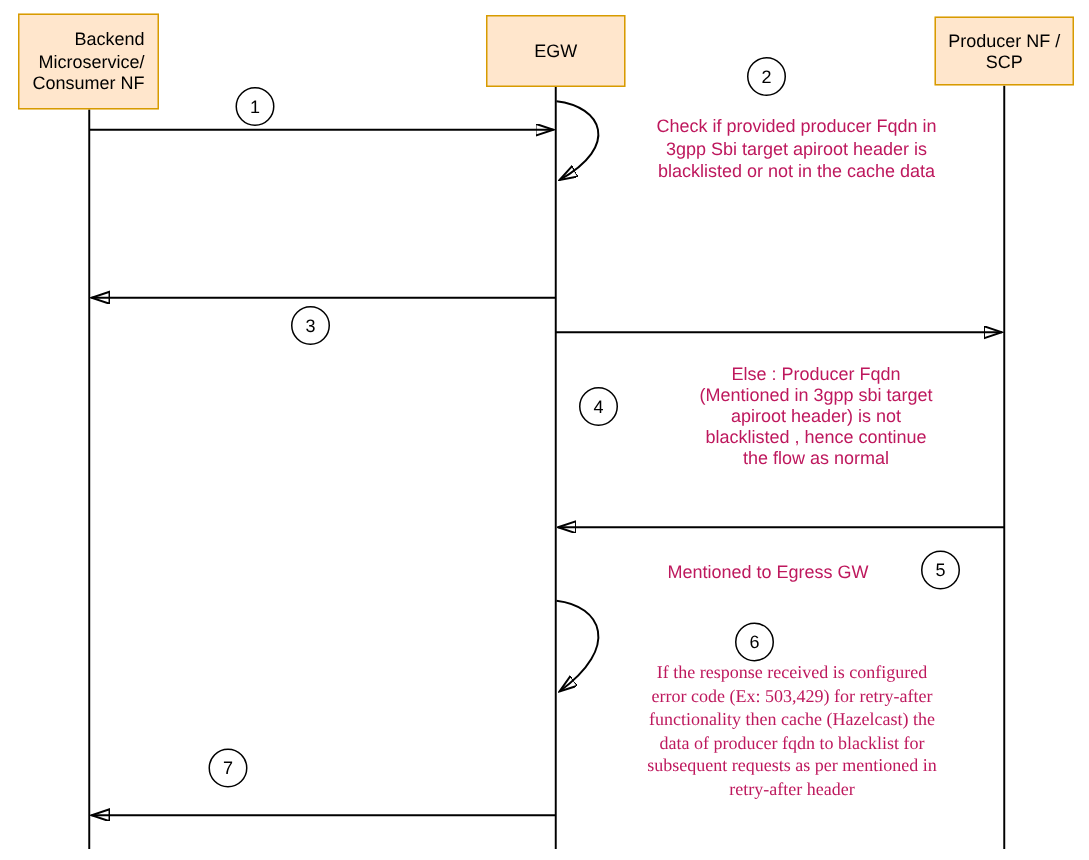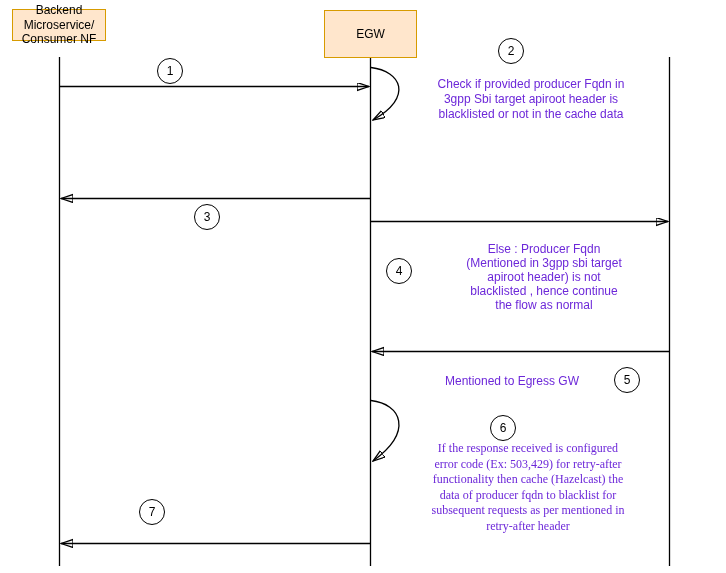--- a/index.html
+++ b/index.html
@@ -39,21 +39,21 @@
     border: 1.6px solid var(--actor-border);
     display: flex;
     align-items: center;
     justify-content: center;
     text-align: center;
     font-size: 12px;
     line-height: 14.5px;
     white-space: pre-line;
     color: #000;
   }
-  .actor-backend { left: 12px; top: 9px; width: 94px; height: 32px; }
+  .actor-backend { left: 12px; top: 9px; width: 94px; height: 64px; text-align: right; }
   .actor-egw { left: 324px; top: 10px; width: 93px; height: 48px; }
   .actor-producer { left: 623px; top: 11px; width: 93px; height: 46px; }
   .step-circle {
     position: absolute;
     width: 26px; height: 26px;
     border: 1.3px solid var(--line);
     border-radius: 50%;
     background: #fff;
     display: flex;
     align-items: center;
@@ -66,21 +66,21 @@
   .c3 { left: 194px; top: 204px; }
   .c4 { left: 386px; top: 258px; }
   .c5 { left: 614px; top: 367px; }
   .c6 { left: 490px; top: 415px; }
   .c7 { left: 139px; top: 499px; }
   .msg-label {
     position: absolute;
     font-size: 12px;
     text-align: center;
     white-space: pre-line;
-    color: #6d28d9;
+    color: #be185d;
   }
   .t2 { left: 406px; top: 77px;  width: 250px; line-height: 15px; }
   .t3 { left: 89px;  top: 135px; width: 250px; line-height: 15px; }
   .t4 { left: 434px; top: 242px; width: 220px; line-height: 14px; }
   .t5 { left: 437px; top: 374px; width: 150px; line-height: 15px; }
   .t6 { left: 403px; top: 441px; width: 250px; line-height: 15.5px; font-family: Liberation Serif, serif; }
   .t7 { left: 187px; top: 499px; width: 150px; line-height: 14px; }
 </style>
 </head>
 <body>
@@ -104,20 +104,22 @@
     <path d="M370.5,221.5 L668,221.5" marker-end="url(#arrow)"></path>
     <path d="M669.5,351.5 L372,351.5" marker-end="url(#arrow)"></path>
     <path d="M371,400.5 C401,404 414,431 373,461" marker-end="url(#arrow)"></path>
     <path d="M370.5,543.5 L61,543.5" marker-end="url(#arrow)"></path>
   </svg>
 
   <div class="actor-box actor-backend">Backend
 Microservice/
 Consumer NF</div>
   <div class="actor-box actor-egw">EGW</div>
+  <div class="actor-box actor-producer">Producer NF /
+SCP</div>
 
   <div class="step-circle c1">1</div>
   <div class="step-circle c2">2</div>
   <div class="step-circle c3">3</div>
   <div class="step-circle c4">4</div>
   <div class="step-circle c5">5</div>
   <div class="step-circle c6">6</div>
   <div class="step-circle c7">7</div>
 
   <div class="msg-label t2">Check if provided producer Fqdn in

